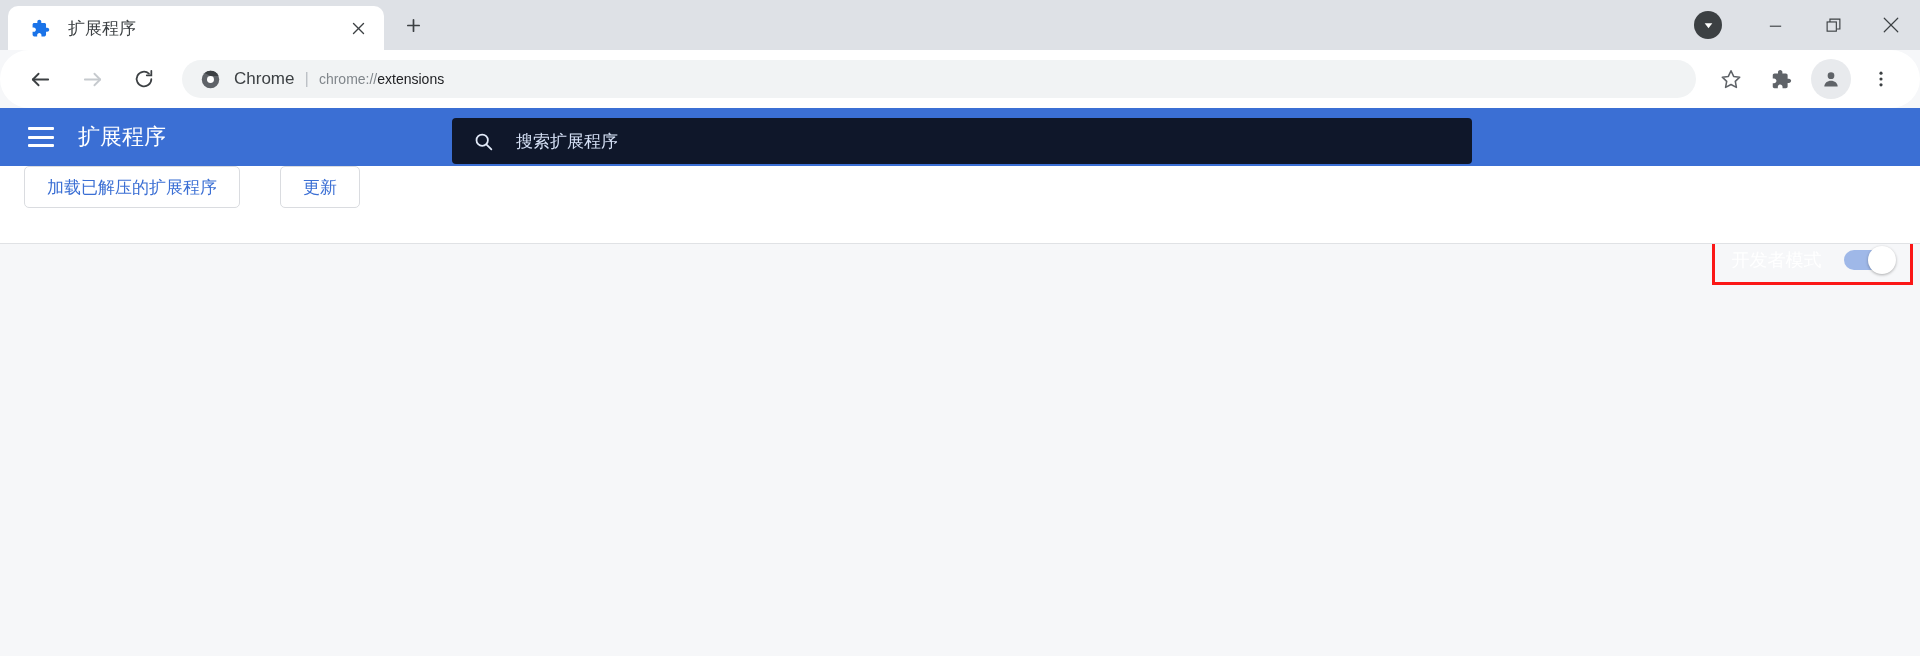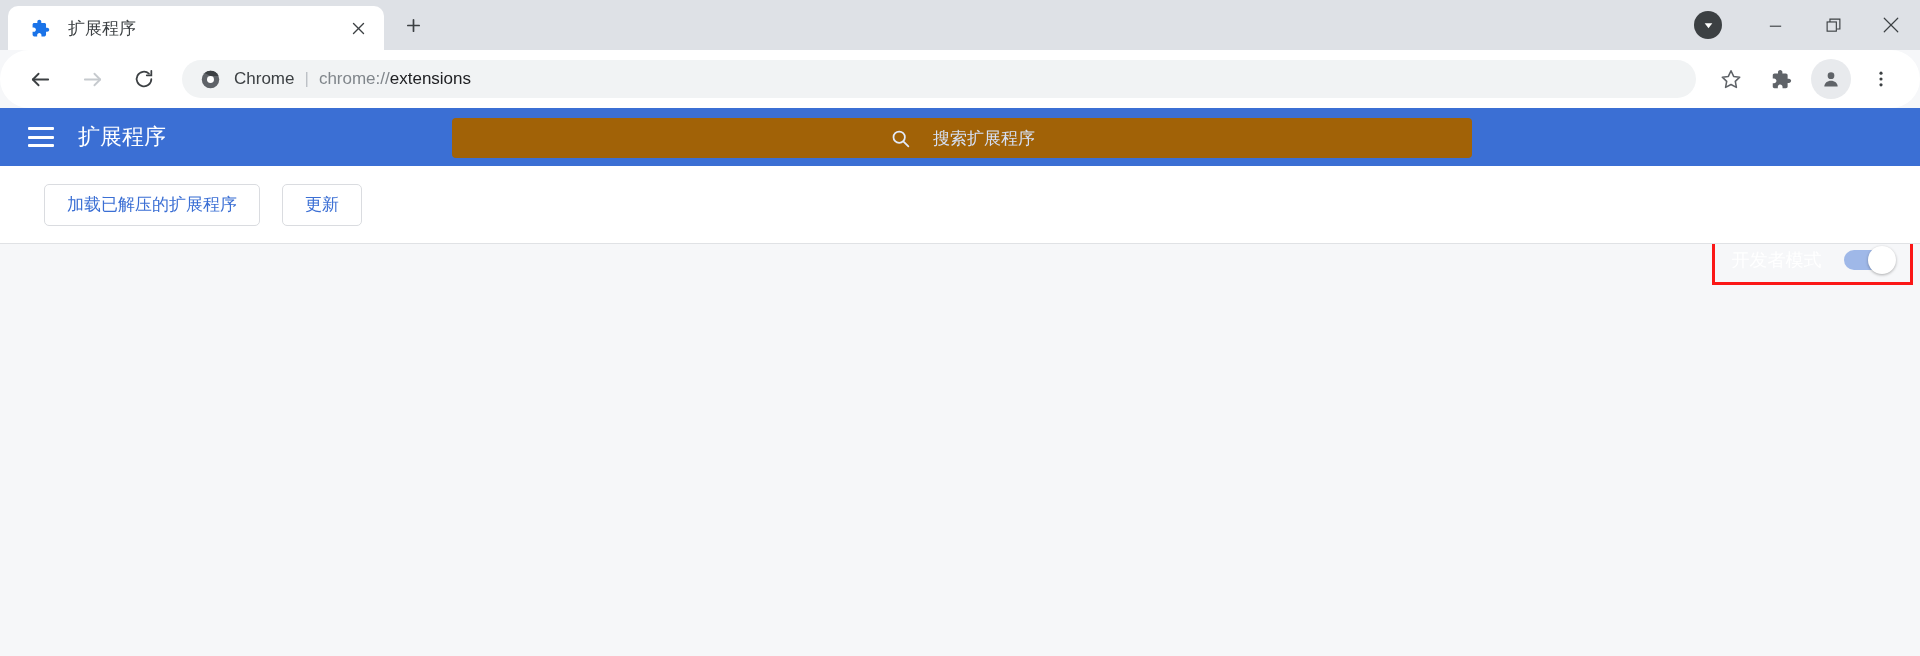--- a/index.html
+++ b/index.html
@@ -113,21 +113,21 @@
     font-size: 17px;
     color: #3c4043;
     white-space: nowrap;
   }
   .omni-sep {
     color: #bdc1c6;
     margin: 0 10px;
     font-size: 17px;
   }
   .omni-url {
-    font-size: 17px;
+    font-size: 14px;
     white-space: nowrap;
   }
   .omni-url .scheme { color: #80868b; }
   .omni-url .host { color: #202124; }
   .tb-right {
     display: flex;
     align-items: center;
     flex: 0 0 auto;
   }
   .tb-btn {
@@ -164,27 +164,26 @@
     margin-left: 24px;
     font-size: 22px;
     color: #ffffff;
     white-space: nowrap;
   }
   .searchbox {
     position: absolute;
     left: 452px;
     top: 10px;
     width: 1020px;
-    height: 40px;
-    background: #a16207;
+    height: 46px;
+    background: #0f172a;
     border-radius: 4px;
     display: flex;
     align-items: center;
     padding: 0 20px;
-    justify-content: center;
   }
   .search-icon {
     width: 22px; height: 22px;
     flex: 0 0 22px;
     display: flex; align-items: center; justify-content: center;
   }
   .search-placeholder {
     margin-left: 22px;
     font-size: 17px;
     color: #d5e0f5;
@@ -229,23 +228,23 @@
     box-shadow: 0 1px 3px rgba(0,0,0,0.3);
   }
 
   
   .actionbar {
     position: relative;
     height: 78px;
     background: #ffffff;
     border-bottom: 1px solid #e0e2e5;
     display: flex;
-    align-items: center;
-    padding-left: 44px;
-    gap: 22px;
+    align-items: flex-start;
+    padding-left: 24px;
+    gap: 40px;
   }
   .act-btn {
     height: 42px;
     padding: 0 22px;
     background: #ffffff;
     border: 1px solid #dadce0;
     border-radius: 5px;
     color: #3b6fd4;
     font-size: 17px;
     font-family: "Liberation Sans", "DejaVu Sans", sans-serif;

